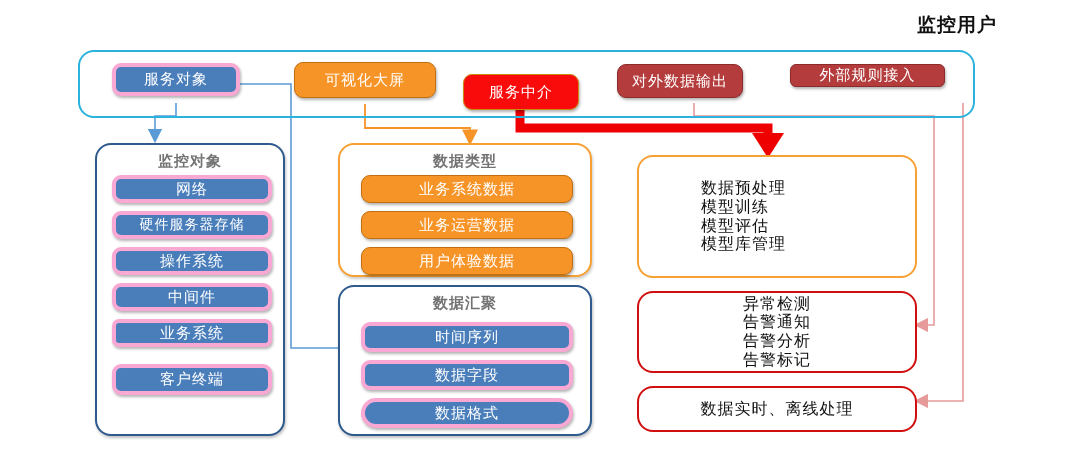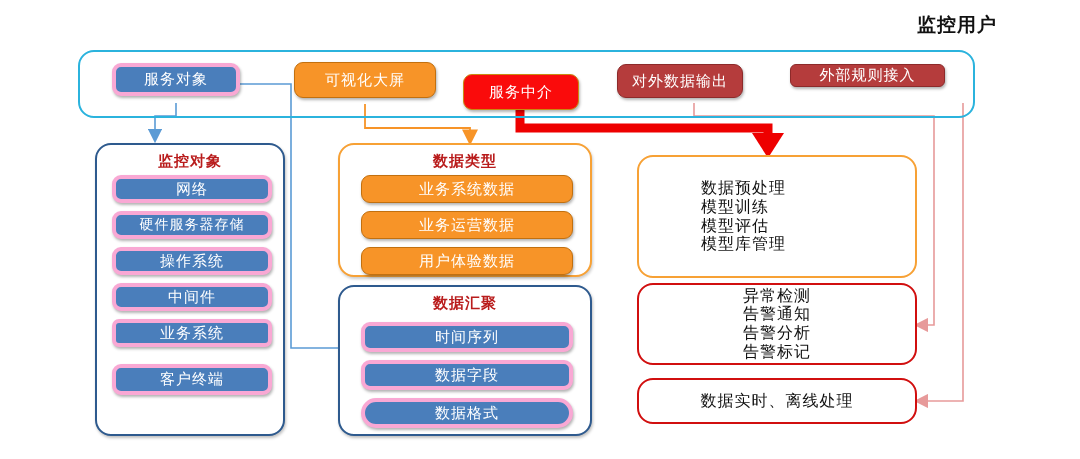--- a/index.html
+++ b/index.html
@@ -21,28 +21,28 @@
   .pill.red{background:#fa0b0b;border:1px solid #c98a12;}
   .pill.darkred{background:#b53c3c;border:1px solid #8d2a2a;}
 
   
   .cyanwrap{position:absolute;border:2.5px solid #2bb3dd;border-radius:16px;
             background:transparent;box-sizing:border-box;}
   .group{position:absolute;border-radius:16px;background:#fff;box-sizing:border-box;}
   .group.navy{border:2px solid #2e5a8e;box-shadow:1px 2px 3px rgba(0,0,0,.25);}
   .group.amber{border:2px solid #f7a135;box-shadow:1px 2px 3px rgba(0,0,0,.20);}
   .group-title{position:absolute;left:0;top:7px;width:100%;text-align:center;
-               font-size:15px;font-weight:bold;color:#b91c1c;letter-spacing:1px;}
+               font-size:15px;font-weight:bold;color:#737373;letter-spacing:1px;}
 
   
   .panel{position:absolute;border-radius:16px;background:#fff;box-sizing:border-box;
          display:flex;flex-direction:column;justify-content:center;
          padding-left:40px;}
   .panel.amber{border:2px solid #f7a135;}
-  .panel.crimson{border:2.5px solid #d10f0f;}
+  .panel.crimson{border:2.5px solid #d10f0f;margin-top:8px;}
   .panel .ln{font-size:16px;color:#111;line-height:1.17;letter-spacing:1px;
              white-space:nowrap;}
   .panel.center{padding-left:0;align-items:center;}
   .panel.indent{padding-left:62px;}
 </style>
 </head>
 <body>
 
 <div id="stage">
 

